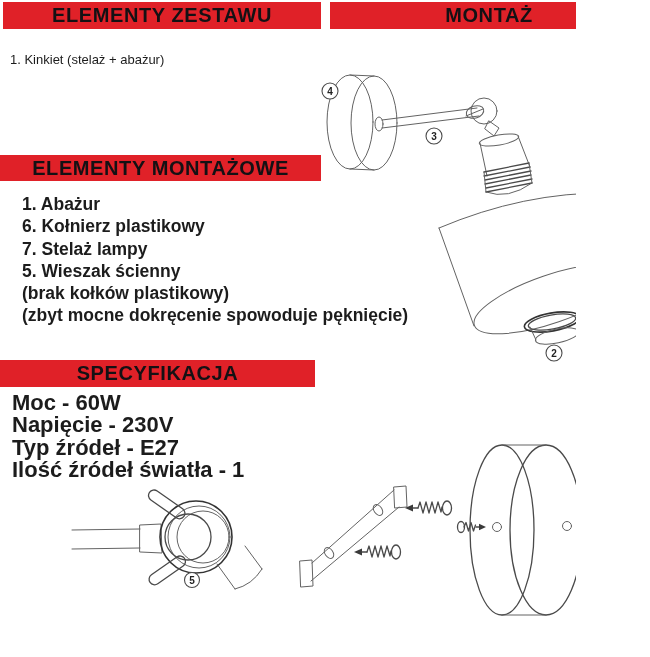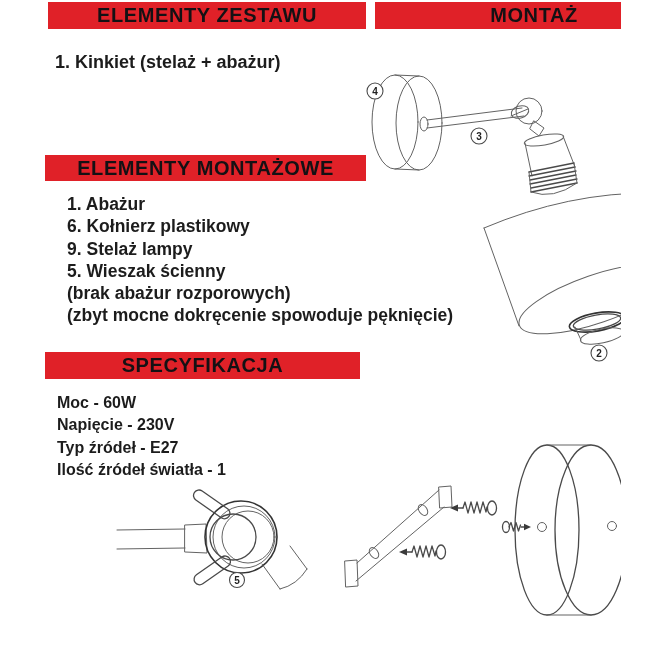--- a/index.html
+++ b/index.html
@@ -1,37 +1,37 @@
 <!DOCTYPE html>
 <html><head>
 <meta charset="utf-8">
 <style>
   html,body{margin:0;padding:0;background:#fff;}
   .page{
     position:relative;width:576px;height:657px;background:#fff;overflow:hidden;
-    font-family:"Liberation Sans",sans-serif;color:#1c1c1c;margin-left:45px;
+    font-family:"Liberation Sans",sans-serif;color:#1c1c1c;
   }
   .banner{
     position:absolute;background:#e02128;display:flex;align-items:center;justify-content:center;
   }
   .banner span{
     color:#141114;font-weight:700;font-size:20px;letter-spacing:.6px;white-space:nowrap;
   }
   #banner-set{left:3px;top:2px;width:318px;height:27px;}
   #banner-montaz{left:330px;top:2px;width:318px;height:27px;}
   #banner-mount{left:0;top:155px;width:321px;height:26px;}
-  #banner-spec{left:0;top:352px;width:315px;height:27px;}
+  #banner-spec{left:0;top:360px;width:315px;height:27px;}
   .kinkiet-line{
-    position:absolute;left:10px;top:52px;font-size:18px;font-weight:700;
+    position:absolute;left:10px;top:52px;font-size:13px;font-weight:400;
   }
   .mount-list{
     position:absolute;left:22px;top:193px;font-size:17.5px;font-weight:600;line-height:22.3px;white-space:nowrap;
   }
   .spec-list{
-    position:absolute;left:12px;top:392px;font-size:16px;font-weight:600;line-height:22.4px;white-space:nowrap;
+    position:absolute;left:12px;top:392px;font-size:22px;font-weight:600;line-height:22.4px;white-space:nowrap;
   }
   svg.diagrams{position:absolute;left:0;top:0;width:650px;height:657px;}
   .ln{fill:none;stroke:#636363;stroke-width:1;stroke-linecap:round;stroke-linejoin:round;}
   .ln2{fill:none;stroke:#4a4a4a;stroke-width:1.3;stroke-linecap:round;stroke-linejoin:round;}
   .ln3{fill:none;stroke:#333;stroke-width:1.6;stroke-linecap:round;stroke-linejoin:round;}
   .callout-circle{fill:#fff;stroke:#4a4a4a;stroke-width:1.1;}
   .callout-num{font-family:"Liberation Sans",sans-serif;font-size:10px;font-weight:600;fill:#222;text-anchor:middle;dominant-baseline:central;}
   .arrow{fill:#3a3a3a;stroke:none;}
 </style>
 </head>
@@ -50,23 +50,23 @@
   </div>
   <div class="banner" id="banner-spec">
     <span>SPECYFIKACJA</span>
   </div>
 
   <div class="kinkiet-line">1. Kinkiet (stelaż + abażur)</div>
 
   <div class="mount-list">
     <div>1. Abażur</div>
     <div>6. Kołnierz plastikowy</div>
-    <div>9. Stelaż lampy</div>
+    <div>7. Stelaż lampy</div>
     <div>5. Wieszak ścienny</div>
-    <div>(brak abażur rozporowych)</div>
+    <div>(brak kołków plastikowy)</div>
     <div>(zbyt mocne dokręcenie spowoduje pęknięcie)</div>
   </div>
 
   <div class="spec-list">
     <div>Moc - 60W</div>
     <div>Napięcie - 230V</div>
     <div>Typ źródeł - E27</div>
     <div>Ilość źródeł światła - 1</div>
   </div>
 

